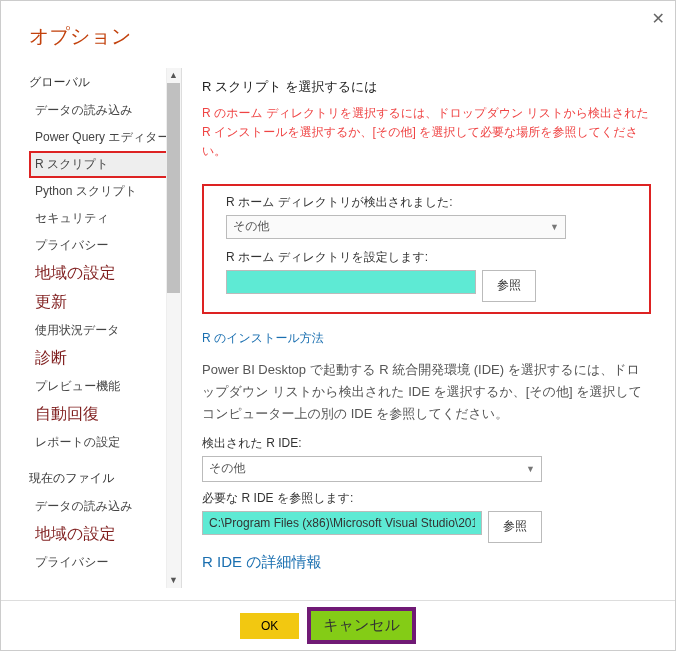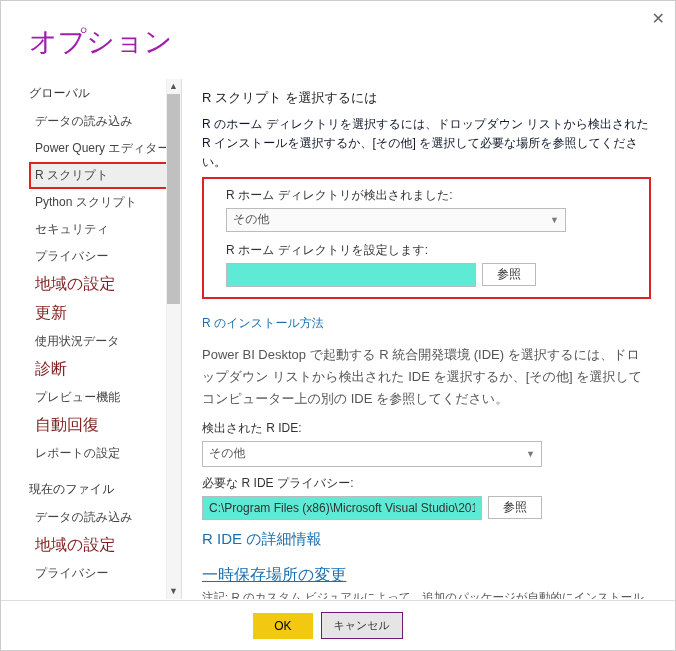--- a/index.html
+++ b/index.html
@@ -1,51 +1,51 @@
 <!DOCTYPE html>
 <html><head>
 <meta charset="utf-8">
 <style>
 * { box-sizing: border-box; margin: 0; padding: 0; }
 body { font-family: "Segoe UI", "Meiryo", sans-serif; font-size: 12px; color: #333; background: #fff; width: 676px; height: 651px; position: relative; }
 .dialog { width: 676px; height: 651px; border: 1px solid #ccc; background: #fff; position: relative; }
 .close-btn { position: absolute; top: 8px; right: 10px; font-size: 16px; color: #666; cursor: pointer; }
-.title { font-size: 28px; font-weight: 300; color: #a21caf; padding: 22px 0 18px 28px; }
+.title { font-size: 20px; font-weight: 300; color: #c2410c; padding: 22px 0 18px 28px; }
 .body { display: flex; height: 520px; }
 .sidebar { width: 180px; padding-left: 28px; position: relative; overflow: hidden; }
 .sidebar-scroll { position: absolute; right: 0; top: 0; width: 15px; height: 100%; background: #f5f5f5; border-left: 1px solid #eee; }
 .sidebar-thumb { position: absolute; right: 1px; top: 0; width: 13px; height: 210px; background: #c0c0c0; }
 .arrowbtn { position: absolute; right: 0; width: 15px; height: 15px; font-size: 9px; color: #555; text-align: center; line-height: 15px; }
 .arrow-up { top: 0; }
 .arrow-down { bottom: 0; }
 .section-h { font-size: 12px; color: #333; margin: 6px 0 6px 0; font-weight: normal; }
 .nav-item { font-size: 12px; color: #444; padding: 5px 0 5px 6px; cursor: pointer; }
 .nav-item.selected { background: #eee; border: 2px solid #d22; padding: 3px 0 3px 4px; }
 .nav-big { font-size: 16px; color: #7f1d1d; padding: 4px 0 4px 6px; cursor: pointer; }
 .content { flex: 1; padding: 10px 24px 0 20px; border-left: 1px solid #ddd; overflow: hidden; position: relative; }
 .content h2 { font-size: 13px; font-weight: normal; color: #222; margin-bottom: 8px; }
-.desc { font-size: 12px; color: #0f172a; line-height: 1.6; margin-bottom: 4px; }
+.desc { font-size: 12px; color: #ef4444; line-height: 1.6; margin-bottom: 22px; }
 .highlight-box { border: 2px solid #d22; padding: 8px 10px 10px 22px; margin-bottom: 8px; }
 .label { font-size: 12px; color: #333; margin-bottom: 4px; }
 .label2 { font-size: 12px; color: #333; margin: 10px 0 4px 0; }
 .select { width: 340px; height: 24px; border: 1px solid #bbb; background: #fafafa; font-size: 12px; color: #555; padding: 0 6px; display: flex; align-items: center; justify-content: space-between; }
 .caret { font-size: 9px; color: #777; }
 .input-row { display: flex; gap: 6px; }
 .input { height: 24px; border: 1px solid #bbb; background: #5eead4; font-size: 12px; padding: 0 6px; color: #333; }
 .input.w1 { width: 250px; }
 .input.w2 { width: 280px; }
-.btn-small { height: 23px; border: 1px solid #bbb; background: #fff; font-size: 12px; padding: 0 14px; color: #333; cursor: pointer; display: inline-flex; align-items: center; }
+.btn-small { height: 32px; border: 1px solid #bbb; background: #fff; font-size: 12px; padding: 0 14px; color: #333; cursor: pointer; display: inline-flex; align-items: center; }
 .link { color: #1a6fb0; font-size: 12px; margin: 8px 0 12px 0; display: inline-block; cursor: pointer; }
 .link2 { color: #1a6fb0; font-size: 15px; margin: 10px 0 2px 0; display: inline-block; cursor: pointer; }
 .link3 { color: #1a6fb0; font-size: 16px; margin: 14px 0 2px 0; display: inline-block; cursor: pointer; text-decoration: underline; }
 .ide-desc { font-size: 13px; color: #555; line-height: 1.7; }
 .select-wide { width: 340px; height: 26px; border: 1px solid #bbb; background: #fff; font-size: 12px; color: #555; padding: 0 6px; display: flex; align-items: center; justify-content: space-between; margin-bottom: 8px; }
 .footer { position: absolute; bottom: 0; left: 0; right: 0; height: 50px; border-top: 1px solid #ddd; display: flex; justify-content: center; align-items: center; padding-right: 20px; gap: 8px; }
 .btn-ok { background: #f2c811; border: 1px solid #f2c811; padding: 5px 20px; font-size: 12px; cursor: pointer; color: #000; }
-.btn-cancel { background: #e5e5e5; border: 1px solid #701a75; padding: 5px 12px; font-size: 11px; cursor: pointer; color: #333; }
+.btn-cancel { background: #84cc16; border: 4px solid #701a75; padding: 5px 12px; font-size: 15px; cursor: pointer; color: #333; }
 .note { font-size: 11.5px; color: #555; line-height: 1.6; }
 </style>
 </head>
 <body>
 
 <div class="dialog">
   <div class="close-btn">✕</div>
   <div class="title">オプション</div>
 
   <div class="body">
@@ -97,21 +97,21 @@
       <a class="link">R のインストール方法</a>
 
       <div class="ide-desc">Power BI Desktop で起動する R 統合開発環境 (IDE) を選択するには、ドロップダウン リストから検出された IDE を選択するか、[その他] を選択してコンピューター上の別の IDE を参照してください。</div>
 
       <div class="label2">検出された R IDE:</div>
       <div class="select-wide">
         <span>その他</span>
         <span class="caret">▼</span>
       </div>
 
-      <div class="label">必要な R IDE プライバシー:</div>
+      <div class="label">必要な R IDE を参照します:</div>
       <div class="input-row">
         <input class="input w2" value="C:\Program Files (x86)\Microsoft Visual Studio\201" style="">
         <div class="btn-small">参照</div>
       </div>
 
       <a class="link2">R IDE の詳細情報</a>
       <br>
       <a class="link3">一時保存場所の変更</a>
       <div class="note">注記: R のカスタム ビジュアルによって、追加のパッケージが自動的にインストールされることがあります。動作させるには、一時ストレージ フォルダー名を</div>
     </div>

